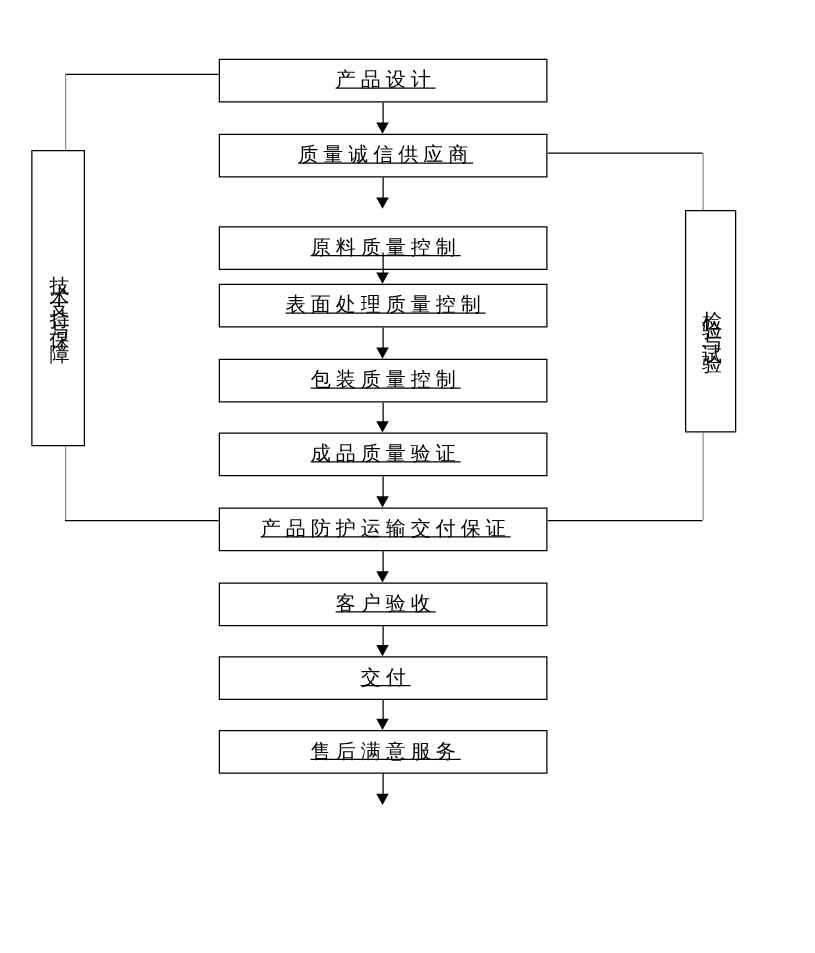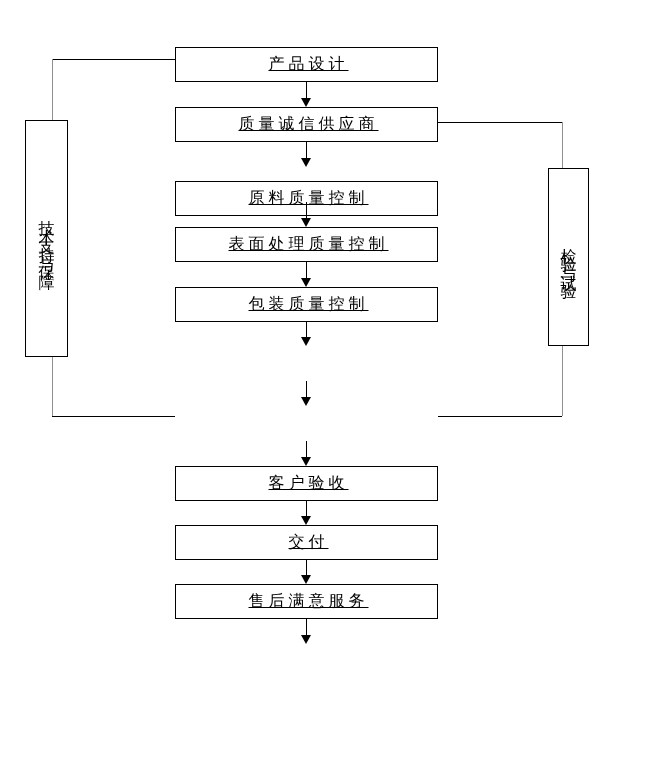--- a/index.html
+++ b/index.html
@@ -128,20 +128,26 @@
   </div>
   <div class="pbox" style="top:181px">
     <span>原料质量控制</span>
   </div>
   <div class="pbox" style="top:287px">
     <span>包装质量控制</span>
   </div>
   <div class="pbox" style="top:227px">
     <span>表面处理质量控制</span>
   </div>
+  <div class="pbox" style="top:346px">
+    <span>成品质量验证</span>
+  </div>
+  <div class="pbox" style="top:406px">
+    <span>产品防护运输交付保证</span>
+  </div>
   <div class="pbox" style="top:466px">
     <span>客户验收</span>
   </div>
   <div class="pbox" style="top:584px">
     <span>售后满意服务</span>
   </div>
   <div class="pbox" style="top:525px">
     <span>交付</span>
   </div>
 

